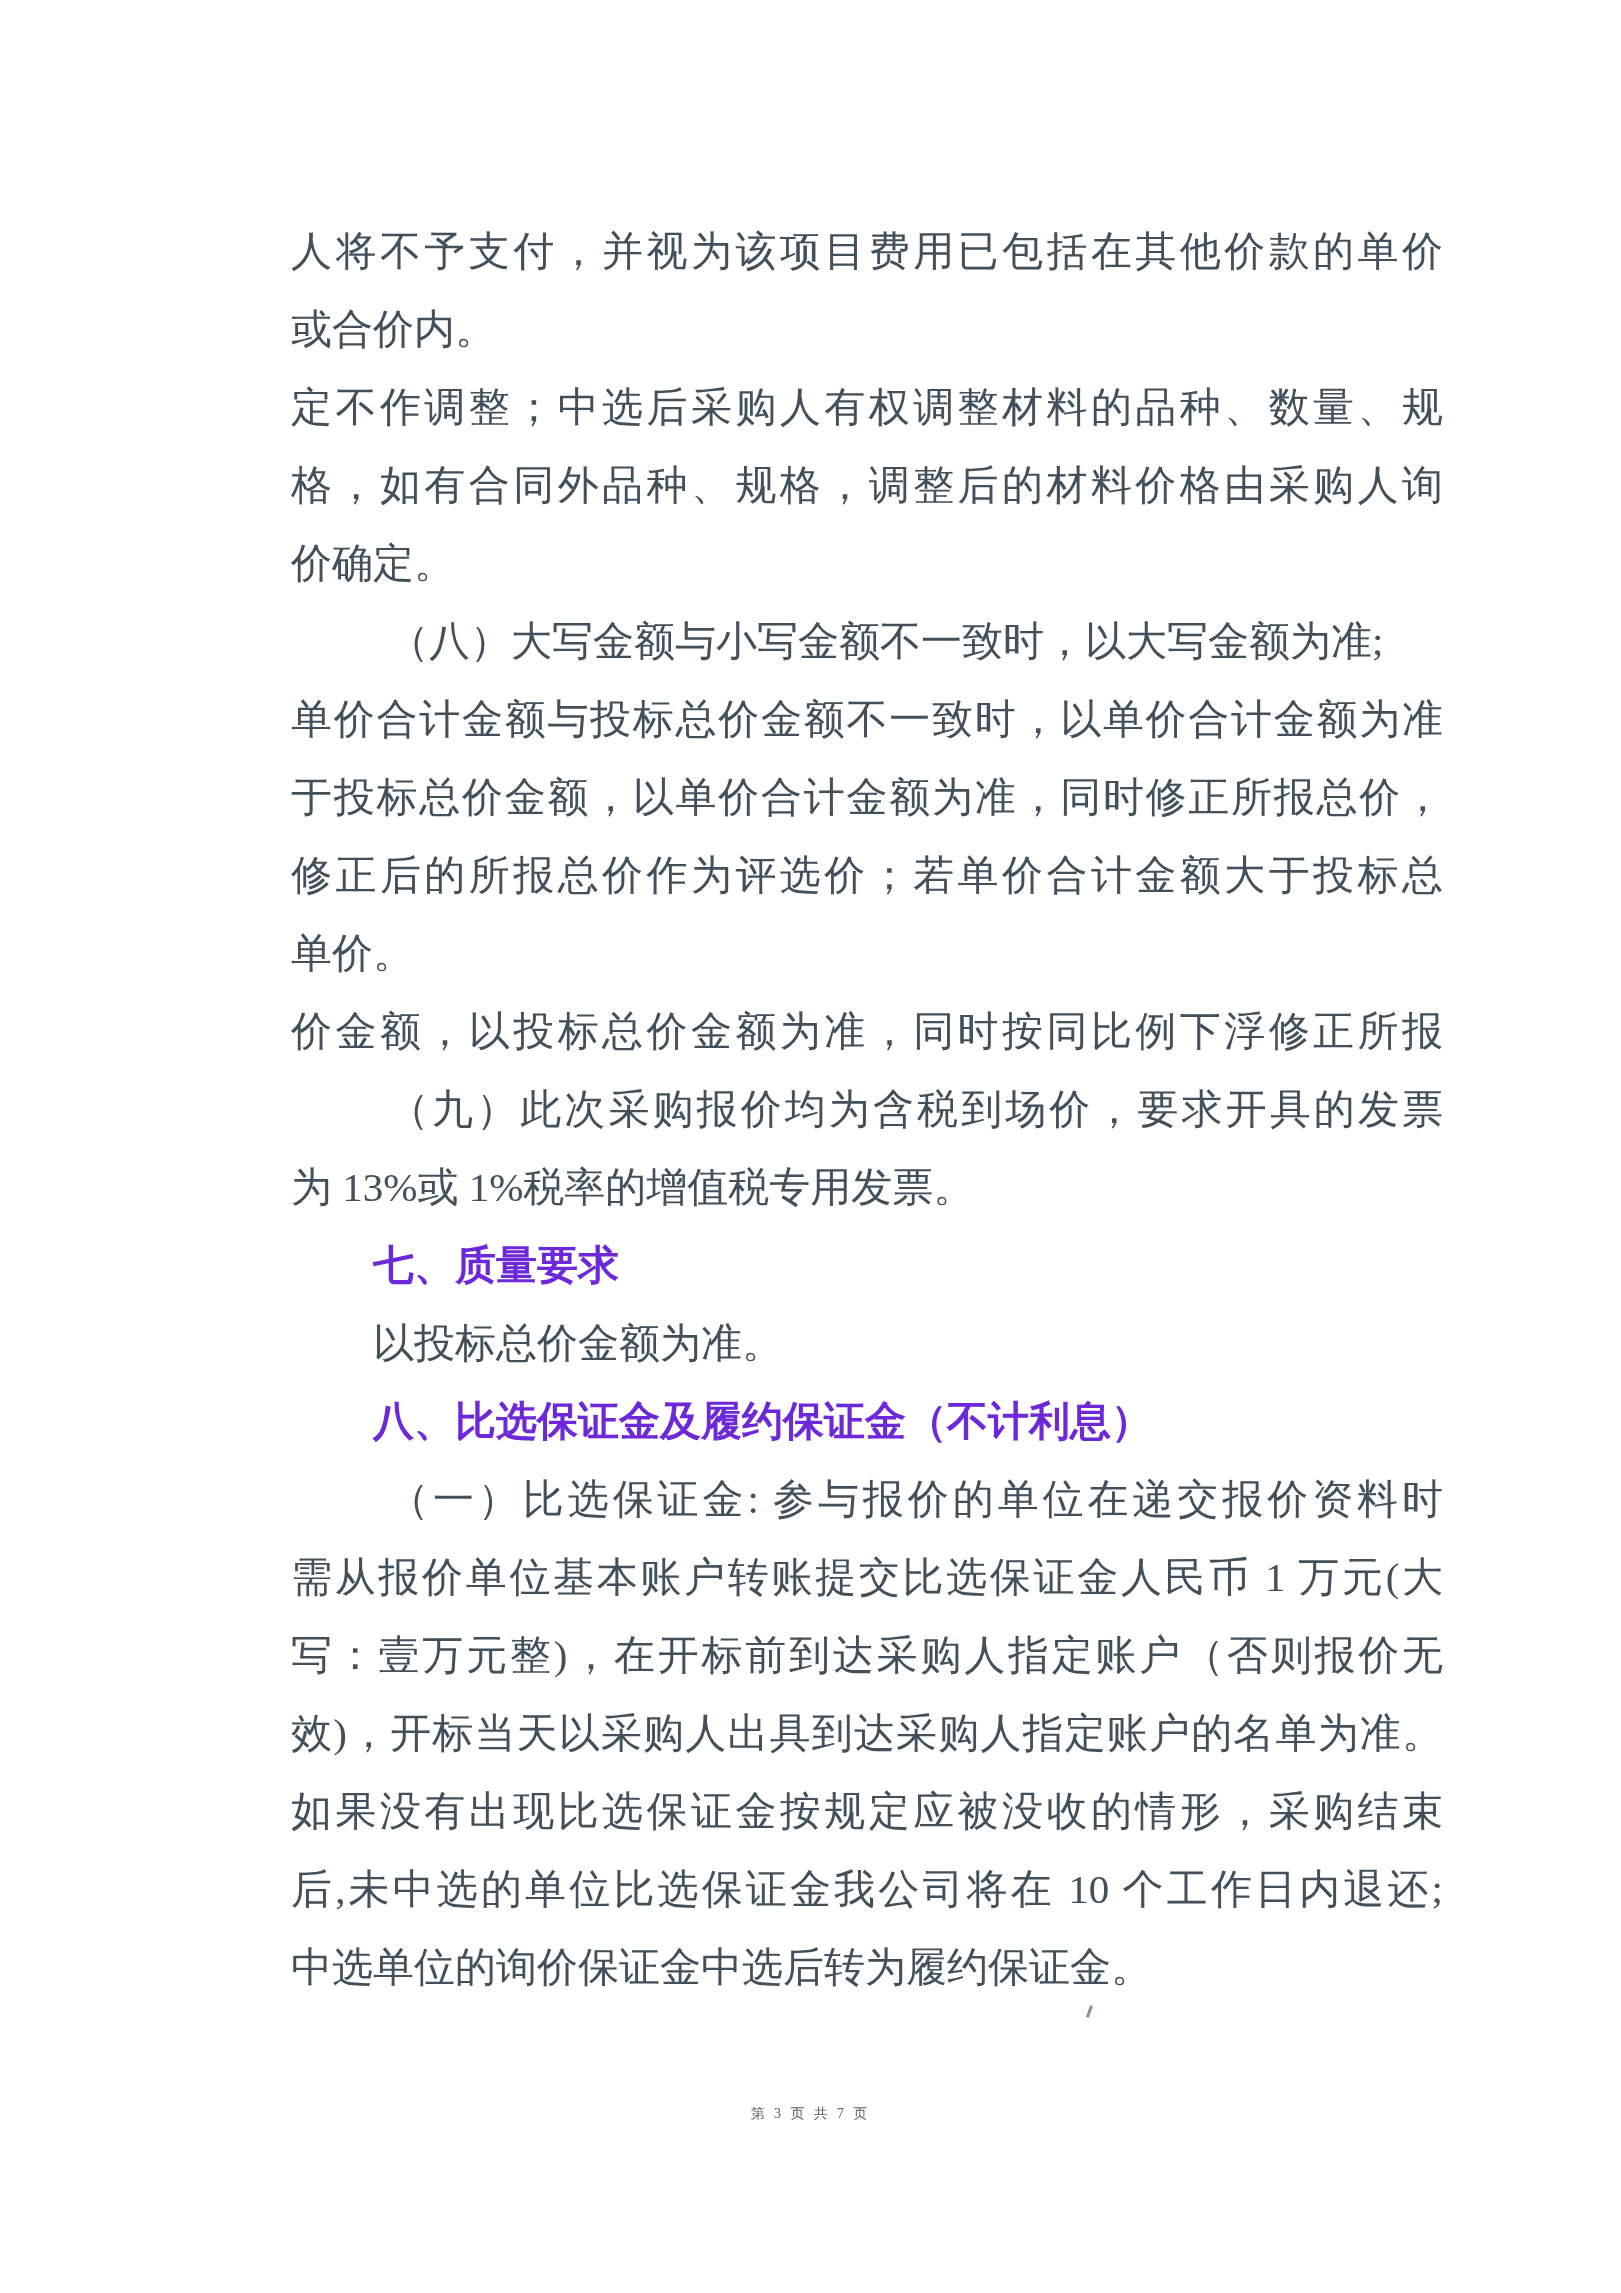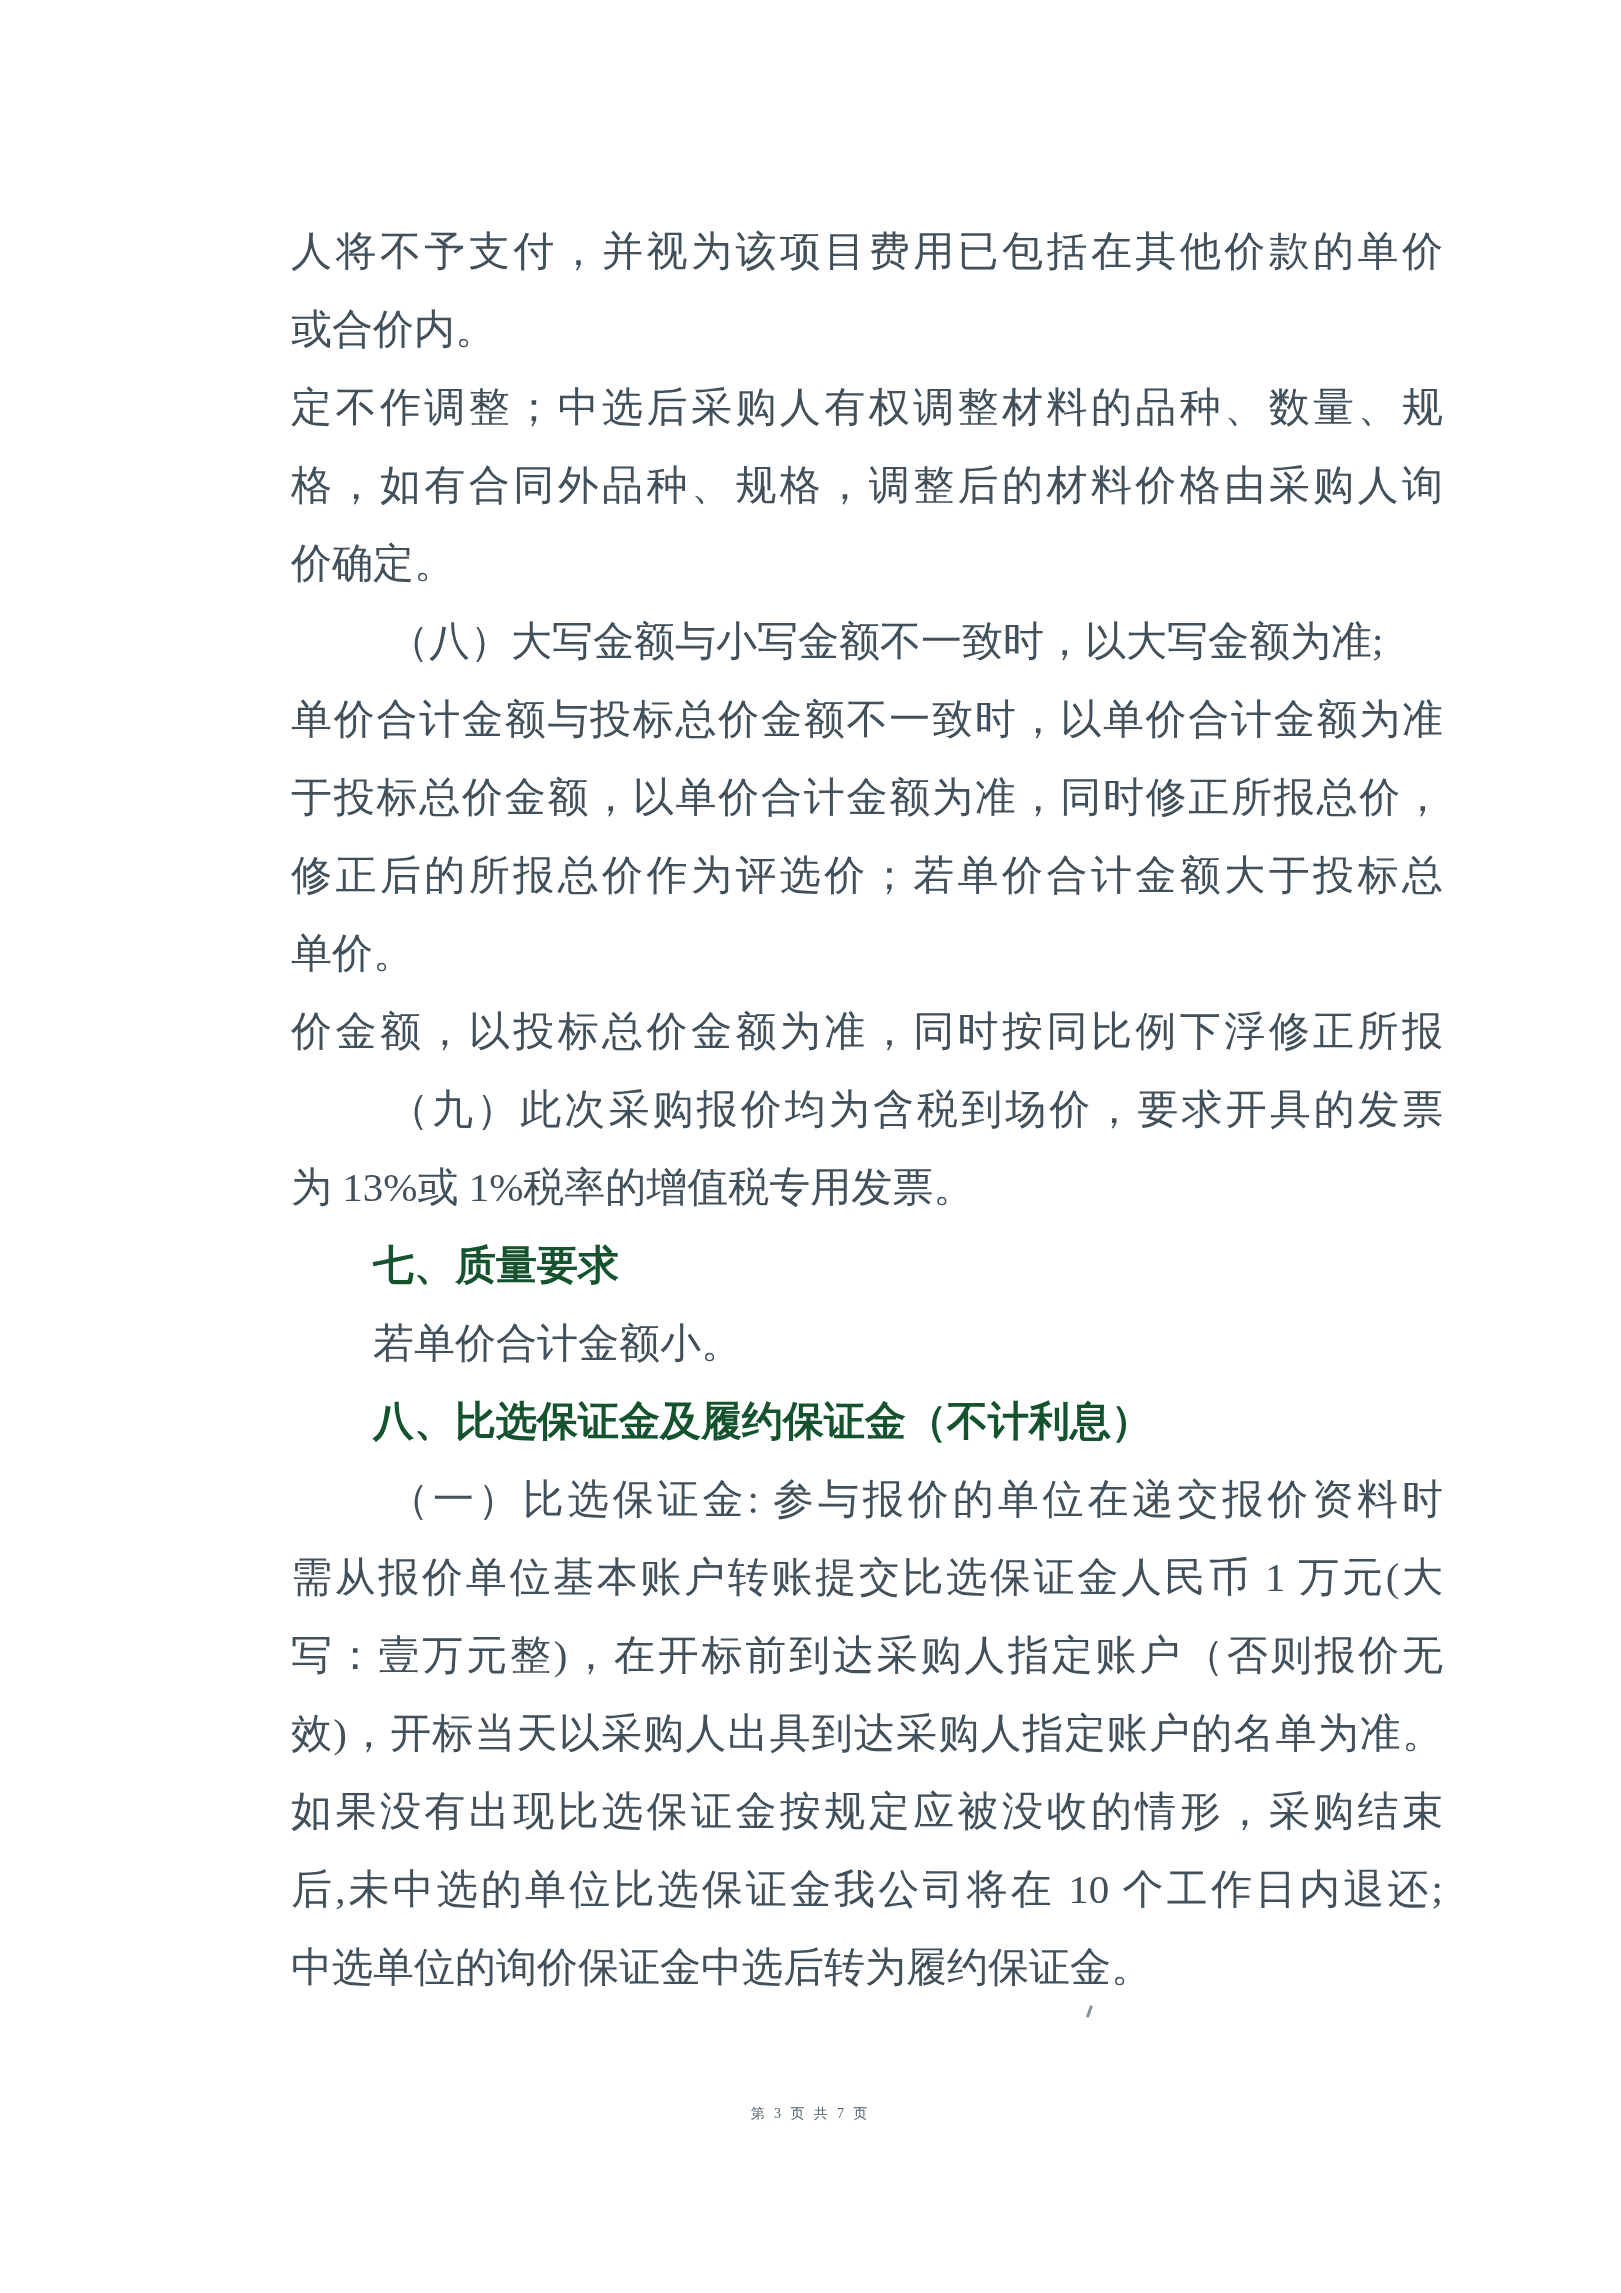--- a/index.html
+++ b/index.html
@@ -29,21 +29,21 @@
   .just{
     text-align:justify;
     text-align-last:justify;
     text-justify:inter-character;
   }
   .ind-para{text-indent:97px;}
   .ind-head{text-indent:82px;}
   .head{
     font-weight:bold;
     font-family:"Liberation Sans","DejaVu Sans",sans-serif;
-    color:#14532d;
+    color:#6d28d9;
   }
   .footer{
     position:absolute;
     left:0;
     right:0;
     top:2098px;
     height:31px;
     line-height:31px;
     text-align:center;
     font-size:14px;
@@ -74,21 +74,21 @@
     <div class="line">价确定。</div>
     <div class="line ind-para">（八）大写金额与小写金额不一致时，以大写金额为准;</div>
     <div class="line just">单价合计金额与投标总价金额不一致时，以单价合计金额为准</div>
     <div class="line just">于投标总价金额，以单价合计金额为准，同时修正所报总价，</div>
     <div class="line just">修正后的所报总价作为评选价；若单价合计金额大于投标总</div>
     <div class="line">单价。</div>
     <div class="line just">价金额，以投标总价金额为准，同时按同比例下浮修正所报</div>
     <div class="line just ind-para">（九）此次采购报价均为含税到场价，要求开具的发票</div>
     <div class="line">为 13%或 1%税率的增值税专用发票。</div>
     <div class="line head ind-head">七、质量要求</div>
-    <div class="line ind-head">若单价合计金额小。</div>
+    <div class="line ind-head">以投标总价金额为准。</div>
     <div class="line head ind-head">八、比选保证金及履约保证金（不计利息）</div>
     <div class="line just ind-para">（一）比选保证金: 参与报价的单位在递交报价资料时</div>
     <div class="line just">需从报价单位基本账户转账提交比选保证金人民币 1 万元(大</div>
     <div class="line just">写：壹万元整)，在开标前到达采购人指定账户（否则报价无</div>
     <div class="line just">效)，开标当天以采购人出具到达采购人指定账户的名单为准。</div>
     <div class="line just">如果没有出现比选保证金按规定应被没收的情形，采购结束</div>
     <div class="line just">后,未中选的单位比选保证金我公司将在 10 个工作日内退还;</div>
     <div class="line">中选单位的询价保证金中选后转为履约保证金。</div>
   </div>
 

